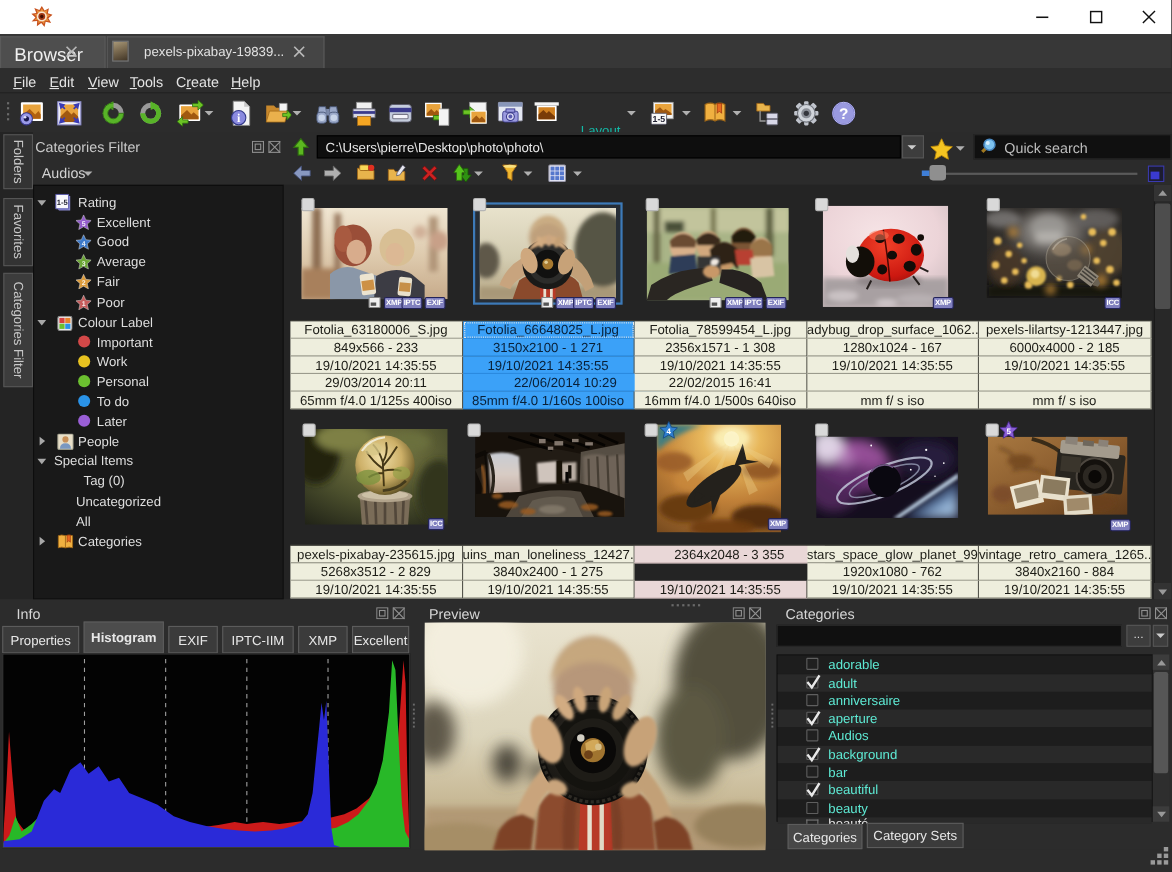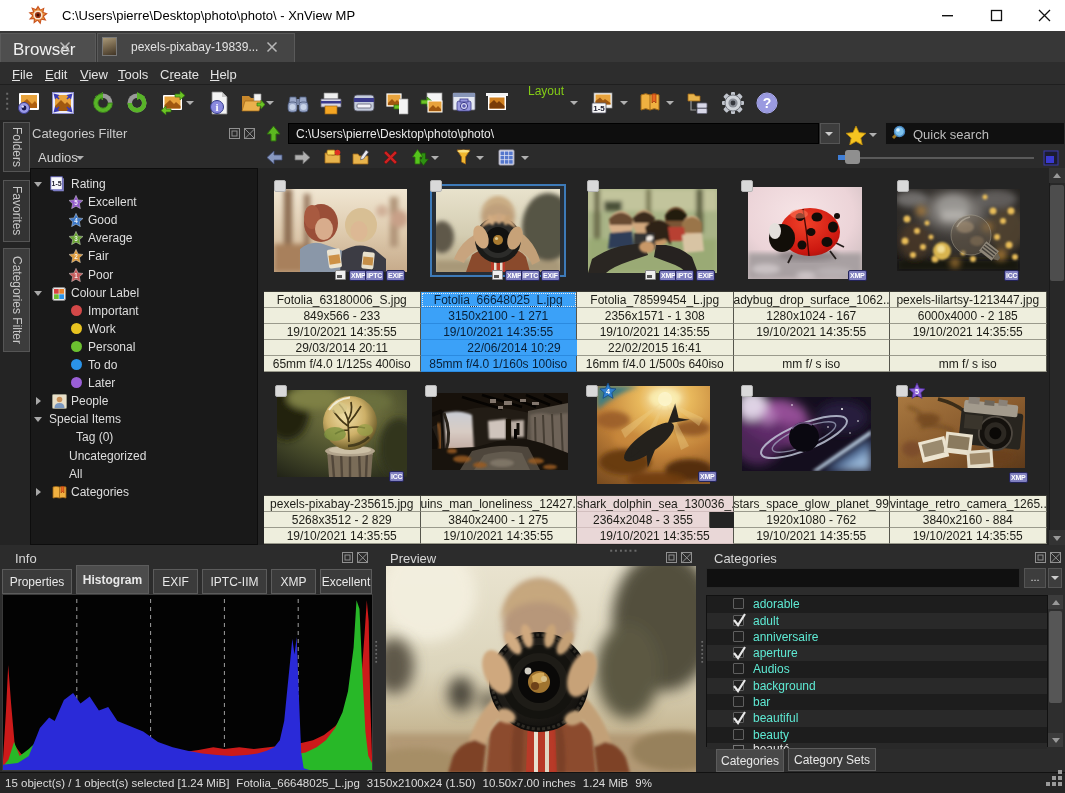--- a/index.html
+++ b/index.html
@@ -38,21 +38,20 @@
 <body>
 <div id="page">
 <div class="abs" id="titlebar"></div>
 <svg class="abs" style="left:28px;top:5px" width="20" height="20" viewBox="0 0 20 20">
  <path d="M10 0.5 L12.5 4.5 L16.5 2.5 L15.5 7 L19.8 8.5 L16 11.5 L18.5 15.8 L13.5 14.8 L12.5 19.5 L9.5 15.8 L5.5 18.8 L5.8 14.2 L0.8 14.5 L4.2 10.8 L0.5 7.5 L5 6.8 L3.2 2.2 L7.8 4 Z" fill="#c8521e"></path>
  <path d="M10 2.5 L11.8 5.5 L15 4 L14.3 7.5 L17.5 8.8 L14.6 11 L16.4 14.3 L12.8 13.6 L12 17 L9.8 14.2 L6.8 16.4 L7 13 L3.3 13.2 L5.9 10.4 L3.1 8 L6.5 7.4 L5.2 4 L8.6 5.3 Z" fill="#e8903c"></path>
  <circle cx="10" cy="10" r="4.6" fill="#f8e4d0"></circle>
  <circle cx="10" cy="10" r="3.1" fill="#a03814"></circle>
  <circle cx="10" cy="10" r="1.5" fill="#400e02"></circle>
 </svg>
-<div class="abs" id="title-text">C:\Users\pierre\Desktop\photo\photo\ - XnView MP</div>
 <svg class="abs" style="left:940px;top:0" width="16" height="31">
       <rect x="2" y="15" width="11" height="1.4" fill="#111"></rect>
     </svg>
 <svg class="abs" style="left:989px;top:0" width="16" height="31">
       <rect x="2.5" y="10.5" width="10" height="10" fill="none" stroke="#111" stroke-width="1.3"></rect>
     </svg>
 <svg class="abs" style="left:1036px;top:0" width="18" height="31">
       <path d="M3 10 L14 21 M14 10 L3 21" stroke="#111" stroke-width="1.3"></path>
     </svg>
 <div class="abs" id="tabbar"></div>
@@ -173,21 +172,21 @@
       <rect x="8" y="8" width="8" height="3" fill="#9a9ade" stroke="#3a3a8a" stroke-width="0.8"></rect>
       <circle cx="12" cy="15" r="3.6" fill="#d8d8f4" stroke="#3a3a8a"></circle>
       <circle cx="12" cy="15" r="1.8" fill="#5a5ab0"></circle>
     </svg>
 <svg class="abs" style="left:485px;top:91px" width="24" height="24" viewBox="0 0 24 24">
       <rect x="1" y="2" width="22" height="3" fill="#f4f4f4"></rect>
       <rect x="3" y="5" width="18" height="14" fill="#fff"></rect>
       <rect x="4.5" y="6.5" width="15" height="11" fill="#d08020"></rect>
       <path d="M4.5 13 L9 9 L12 12 L14 10 L19.5 15 L19.5 17.5 L4.5 17.5 Z" fill="#7a3c08"></path>
     </svg>
-<div class="abs" style="left:528px;top:84px;font-size:12px;color:#84cc16">Layout</div>
+<div class="abs" style="left:528px;top:112px;font-size:12px;color:#14b8a6">Layout</div>
 <div class="abs ddarrow" style="left:570px;top:101px"></div>
 <svg class="abs" style="left:591px;top:91px" width="24" height="24" viewBox="0 0 24 24">
       <rect x="3" y="2" width="18" height="15" fill="#f4f4f4" stroke="#999" stroke-width="0.7"></rect>
       <rect x="4.5" y="3.5" width="15" height="10" fill="#e8a33c"></rect>
       <path d="M4.5 10 L9 6.5 L12 9.5 L14 8 L19.5 12 L19.5 13.5 L4.5 13.5 Z" fill="#a05810"></path>
       <rect x="1" y="12" width="14" height="10" rx="1" fill="#f8f8f8" stroke="#556" stroke-width="0.8"></rect>
       <text x="8" y="20" font-size="8" font-weight="bold" fill="#223" text-anchor="middle">1-5</text>
     </svg>
 <div class="abs ddarrow" style="left:620px;top:101px"></div>
 <svg class="abs" style="left:638px;top:91px" width="24" height="24" viewBox="0 0 24 24">
@@ -832,21 +831,21 @@
 <div class="irow" style="left:890px;top:324px;width:156.5px;">19/10/2021 14:35:55</div>
 <div class="irow" style="left:890px;top:340px;width:156.5px;"></div>
 <div class="irow" style="left:890px;top:356px;width:156.5px;">mm f/ s iso</div>
 <div class="irow" style="left:264px;top:496px;width:156.5px">pexels-pixabay-235615.jpg</div>
 <div class="irow" style="left:264px;top:512px;width:156.5px">5268x3512 - 2 829</div>
 <div class="irow" style="left:264px;top:528px;width:156.5px">19/10/2021 14:35:55</div>
 <div class="irow" style="left:420.5px;top:496px;width:156.5px">uins_man_loneliness_12427..</div>
 <div class="irow" style="left:420.5px;top:512px;width:156.5px">3840x2400 - 1 275</div>
 <div class="irow" style="left:420.5px;top:528px;width:156.5px">19/10/2021 14:35:55</div>
 <div class="irow pink" style="left:577px;top:496px;width:156.5px">shark_dolphin_sea_130036_..</div>
-<div class="irow pink" style="left:577px;top:512px;width:133px">2364x2048 - 3 355</div>
+<div class="irow pink" style="left:577px;top:496px;width:173px">2364x2048 - 3 355</div>
 <div class="irow pink" style="left:577px;top:528px;width:156.5px">19/10/2021 14:35:55</div>
 <div class="irow" style="left:733.5px;top:496px;width:156.5px">stars_space_glow_planet_99..</div>
 <div class="irow" style="left:733.5px;top:512px;width:156.5px">1920x1080 - 762</div>
 <div class="irow" style="left:733.5px;top:528px;width:156.5px">19/10/2021 14:35:55</div>
 <div class="irow" style="left:890px;top:496px;width:156.5px">vintage_retro_camera_1265...</div>
 <div class="irow" style="left:890px;top:512px;width:156.5px">3840x2160 - 884</div>
 <div class="irow" style="left:890px;top:528px;width:156.5px">19/10/2021 14:35:55</div>
 <div class="abs" style="left:264px;top:291px;width:783px;height:1px;background:#3a3a34"></div>
 <div class="abs" style="left:264px;top:495px;width:783px;height:1px;background:#3a3a34"></div>
 <div class="checkbox" style="left:274px;top:180px"></div>
@@ -1054,21 +1053,20 @@
 <div class="abs" style="left:733px;top:744.9px;width:11px;height:4px;background:#252525;border:1px solid #777;border-bottom:none"></div>
 <div class="abs" style="left:753px;top:741.9px;width:60px;height:7px;overflow:hidden;color:#e6e6e6;font-size:12px">beauté</div>
 <div class="abs" style="left:1048px;top:595px;width:15px;height:152px;background:#2e2e2e"></div>
 <div class="abs" style="left:1048px;top:595px;width:15px;height:14px;background:#3c3c3c"></div>
 <div class="abs ddarrow" style="left:1052px;top:600px;border-top:none;border-bottom:5px solid #999"></div>
 <div class="abs" style="left:1049px;top:611px;width:13px;height:92px;background:#565656;border-radius:2px"></div>
 <div class="abs" style="left:1048px;top:733px;width:15px;height:14px;background:#3c3c3c"></div>
 <div class="abs ddarrow" style="left:1052px;top:738px;border-top:5px solid #999"></div>
 <div class="abs ptab" style="left:716px;top:749px;width:68px;height:23px;line-height:22px;background:#484848">Categories</div>
 <div class="abs ptab" style="left:788px;top:748px;width:88px;height:23px;line-height:22px">Category Sets</div>
-<div class="abs" id="statusbar"><span style="margin-left:5px">15 object(s) / 1 object(s) selected [1.24 MiB]</span><span style="margin-left:7px">Fotolia_66648025_L.jpg</span><span style="margin-left:7px">3150x2100x24 (1.50)</span><span style="margin-left:7px">10.50x7.00 inches</span><span style="margin-left:7px">1.24 MiB</span><span style="margin-left:7px">9%</span></div>
 <svg class="abs" style="left:1044px;top:769px" width="20" height="22" viewBox="0 0 20 22">
       <g fill="#9a9a9a">
         <rect x="14" y="1" width="4" height="4"></rect>
         <rect x="8" y="7" width="4" height="4"></rect>
         <rect x="14" y="7" width="4" height="4"></rect>
         <rect x="2" y="13" width="4" height="4"></rect>
         <rect x="8" y="13" width="4" height="4"></rect>
         <rect x="14" y="13" width="4" height="4"></rect>
       </g>
     </svg>

